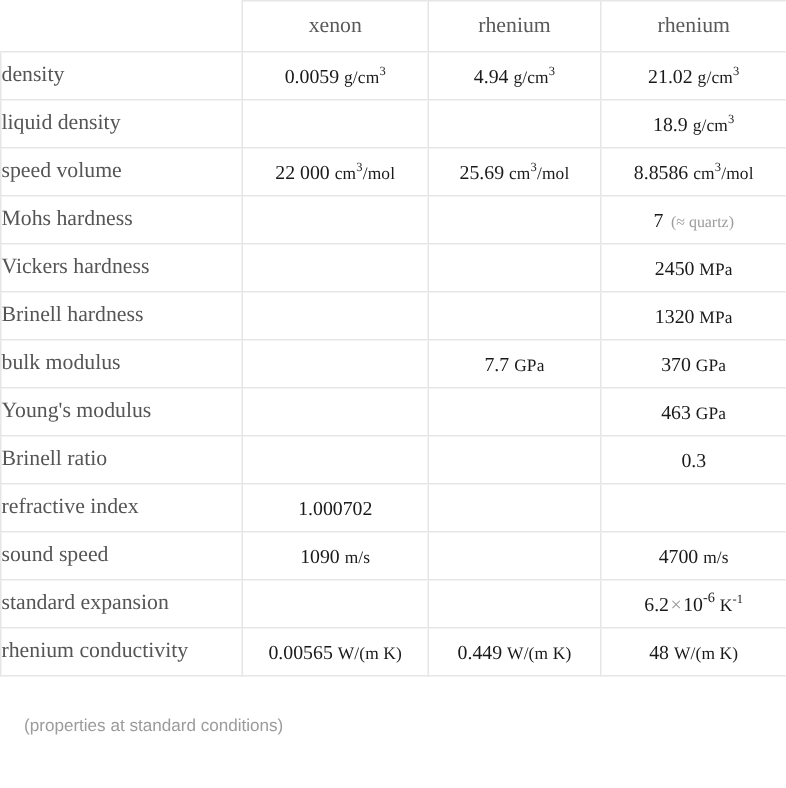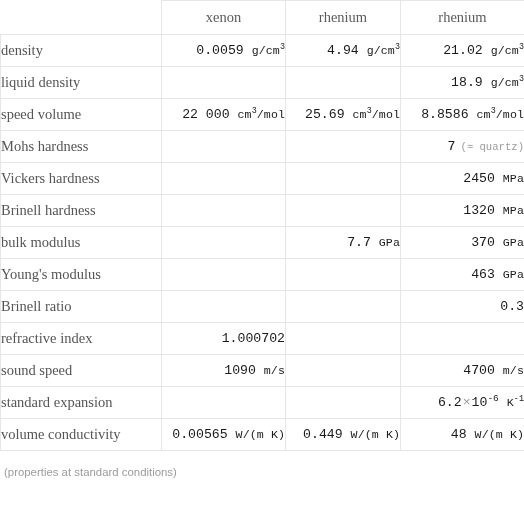--- a/index.html
+++ b/index.html
@@ -54,24 +54,24 @@
   td.row-label {
     font-family: "Liberation Serif", serif;
     font-size: 14.5px;
     color: #555555;
     text-align: left;
     padding-left: 11px;
     border-left-color: #ffffff;
   }
 
   td.value-cell {
-    font-family: Liberation Mono, monospace;
+    font-family: Liberation Serif, serif;
     font-size: 13.2px;
     color: #1a1a1a;
-    text-align: right;
+    text-align: center;
     padding-left: 8px;
     white-space: nowrap;
     overflow: hidden;
   }
 
   td.value-cell .unit {
     font-size: 11.6px;
     letter-spacing: 0.1px;
   }
 
@@ -90,21 +90,21 @@
     font-size: 10.6px;
     color: #9b9b9b;
     padding-left: 5px;
   }
 
   .footer-note {
     font-family: "Liberation Sans", sans-serif;
     font-size: 11.4px;
     color: #9b9b9b;
     padding: 12px 0 0 0;
-    margin: 4px;
+    margin: 16px;
     line-height: 1;
   }
 </style>
 </head>
 <body>
 
 <table id="properties-table">
   <colgroup>
     <col class="c-label">
     <col class="c-xenon">
@@ -186,21 +186,21 @@
         <td class="value-cell"></td>
         <td class="value-cell">4700 <span class="unit">m/s</span></td>
       </tr>
       <tr>
         <td class="row-label">standard expansion</td>
         <td class="value-cell"></td>
         <td class="value-cell"></td>
         <td class="value-cell">6.2<span class="times">×</span>10<sup>-6</sup> <span class="unit">K<sup>-1</sup></span></td>
       </tr>
       <tr>
-        <td class="row-label">volume conductivity</td>
+        <td class="row-label">rhenium conductivity</td>
         <td class="value-cell">0.00565 <span class="unit">W/(m K)</span></td>
         <td class="value-cell">0.449 <span class="unit">W/(m K)</span></td>
         <td class="value-cell">48 <span class="unit">W/(m K)</span></td>
       </tr>
     </tbody>
 </table>
 
 <p class="footer-note">(properties at standard conditions)</p>
 
 </body></html>

